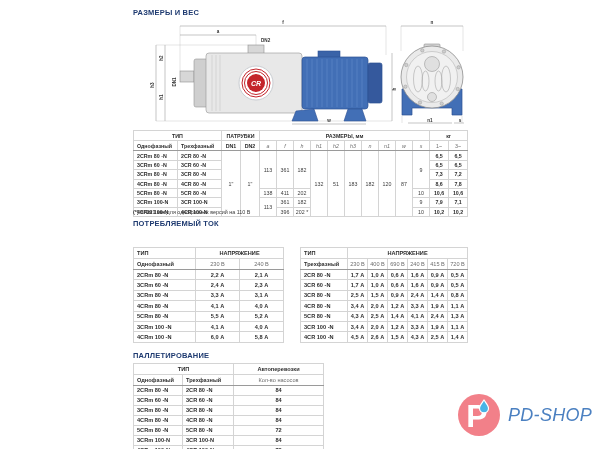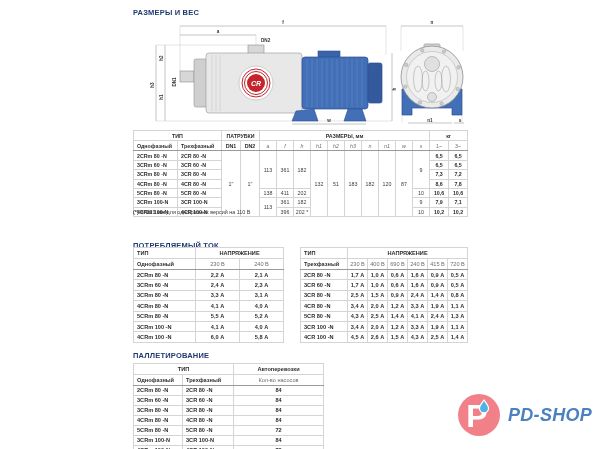--- a/index.html
+++ b/index.html
@@ -1,20 +1,20 @@
 <!DOCTYPE html>
 <html><head>
 <meta charset="utf-8">
 <style>
   * { margin:0; padding:0; box-sizing:border-box; }
   html,body { width:600px; height:449px; }
   body { position:relative; background:#ffffff; font-family:"Liberation Sans", sans-serif; overflow:hidden; }
 
   .sec-title { position:absolute; left:133px; font-size:7.5px; font-weight:bold; color:#1e3a70; letter-spacing:.2px; }
-  .t1 { top:8px; } .t2 { top:241px; } .t3 { top:351px; }
+  .t1 { top:8px; } .t2 { top:219px; } .t3 { top:351px; }
 
   .drawing { position:absolute; left:150px; top:19px; width:320px; height:109px; }
   .dlab { font-size:4.6px; font-weight:bold; fill:#333; font-family:"Liberation Sans",sans-serif; }
   .dim-line { stroke:#8a8a8a; stroke-width:.5; fill:none; }
   .ext-line { stroke:#bbbbbb; stroke-width:.4; fill:none; }
 
   table.tbl { position:absolute; border-collapse:collapse; table-layout:fixed; background:#fff;
               border-top:1px solid #8f8f8f; border-bottom:1px solid #8f8f8f; }
   .tbl th, .tbl td { border:.5px solid #d4d4d4; text-align:center; vertical-align:middle;
                      color:#3c3c3c; overflow:hidden; white-space:nowrap; font-weight:normal; }
@@ -36,21 +36,21 @@
   .tbl .b { font-weight:bold; color:#2d2d2d; }
   .tbl .l { text-align:left; padding-left:3px; }
   .tbl .i { font-style:italic; }
   .tbl .m { color:#6e6e6e; }
 
   .footnote { position:absolute; left:133px; top:209px; font-size:5.4px; color:#3a3a3a; }
   .footnote .fb { font-weight:bold; }
 
   .logo { position:absolute; left:455px; top:386px; width:140px; height:58px;
           display:flex; align-items:center; gap:5px; cursor:pointer; }
-  .logo-text { font-size:18px; font-weight:bold; font-style:italic; color:#4b80c1; letter-spacing:.3px; }
+  .logo-text { font-size:18px; font-weight:normal; font-style:italic; color:#4b80c1; letter-spacing:.3px; }
 </style>
 </head>
 <body>
 
 <div class="page">
 
   <h1 class="sec-title t1">РАЗМЕРЫ И ВЕС</h1>
 
   <div class="drawing">
     <svg width="320" height="109" viewBox="0 0 320 109">

